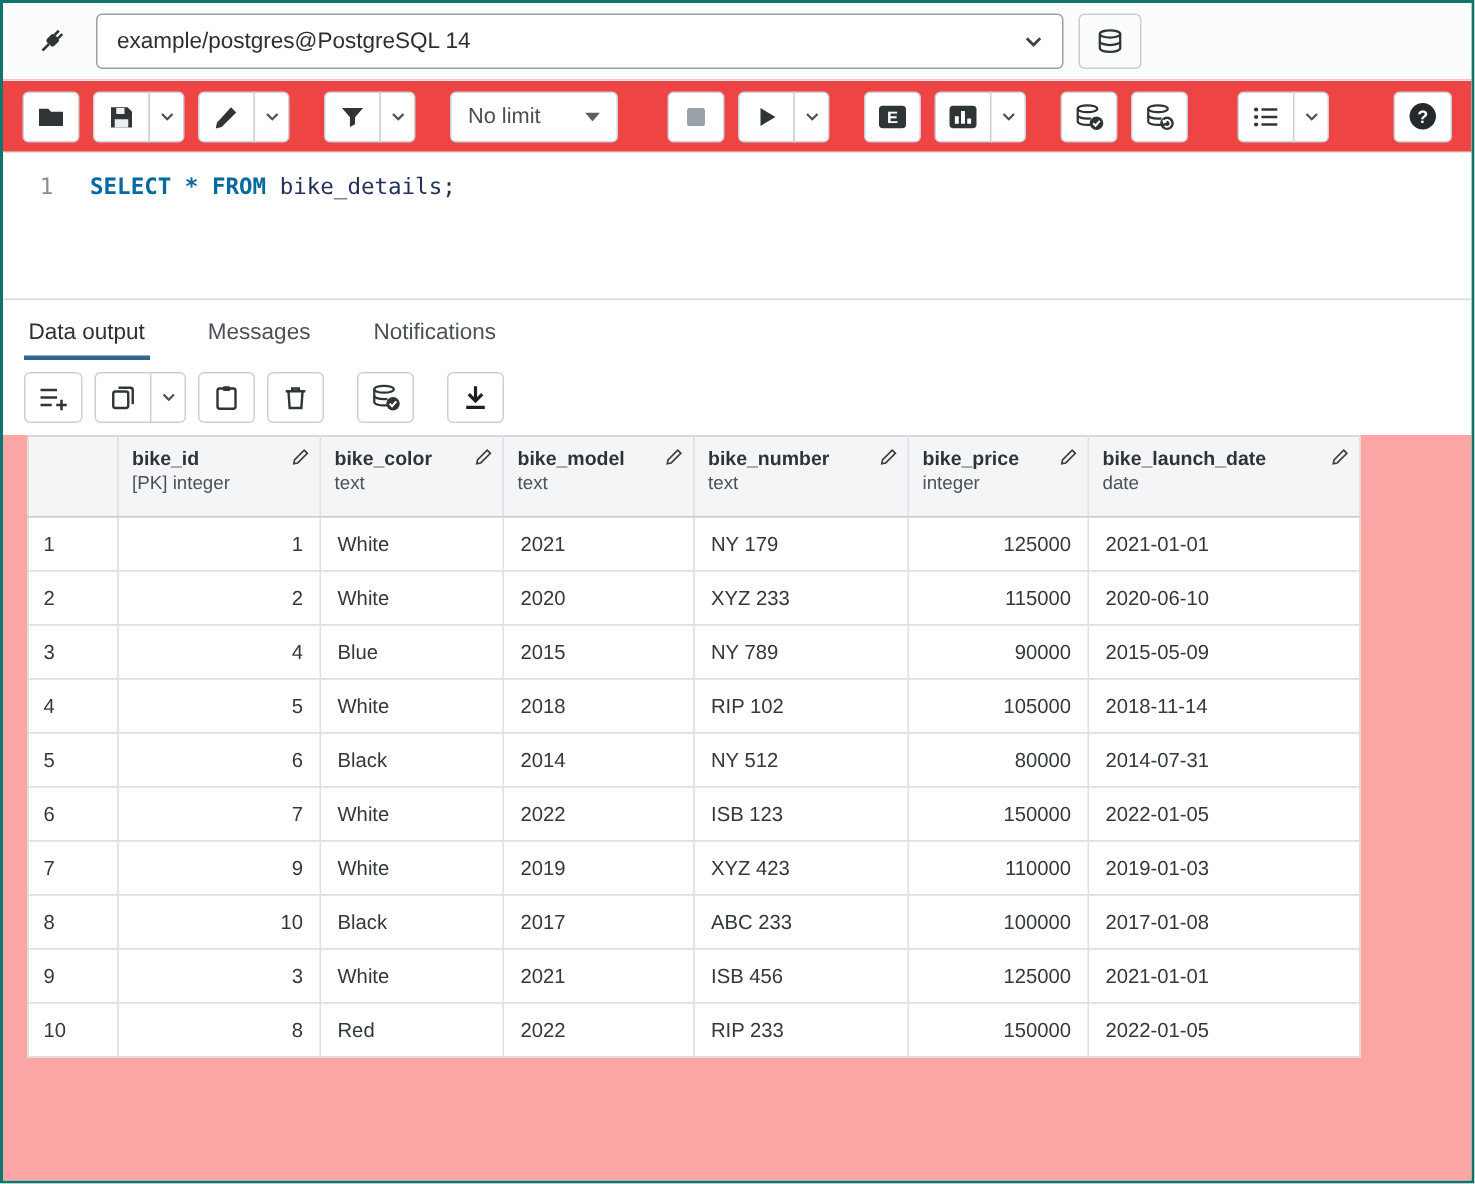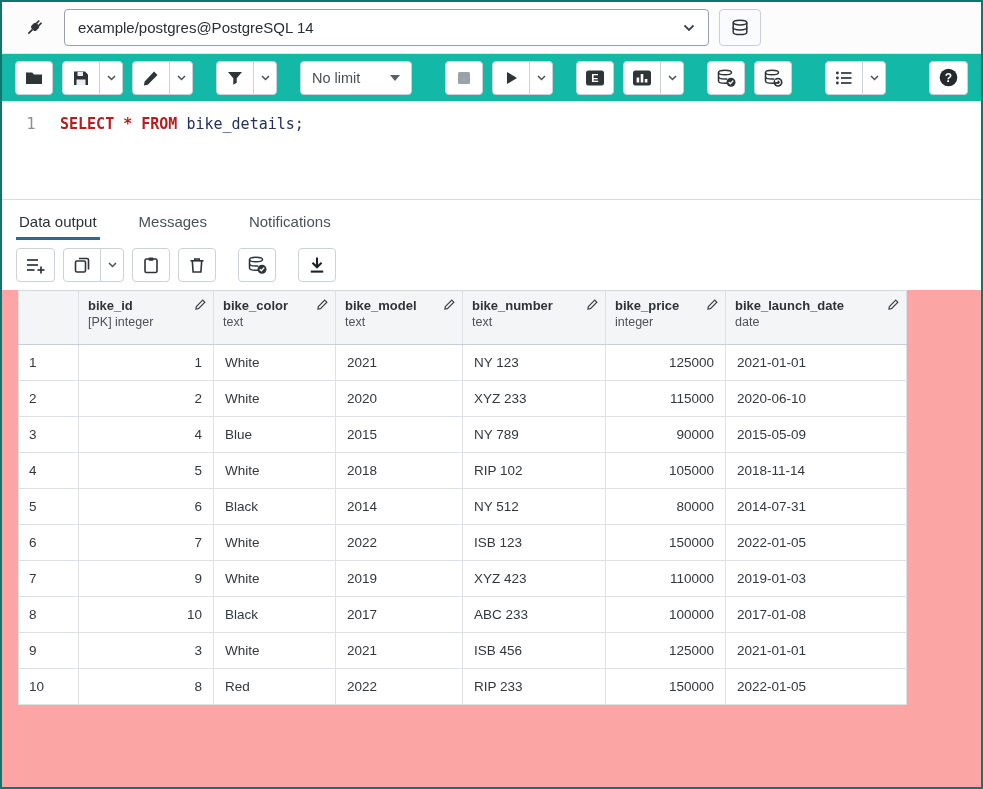--- a/index.html
+++ b/index.html
@@ -6,41 +6,41 @@
   html,body { margin:0; padding:0; background:#fff; font-family:"Liberation Sans", sans-serif; }
   .window { width:983px; height:789px; border:2px solid #0f766e; background:#fff; display:flex; flex-direction:column; overflow:hidden; }
 
   
   .conn-bar { display:flex; align-items:center; gap:10px; padding:7px 12px 7px 12px; background:#fcfcfd; flex:0 0 50px; }
   .conn-icon-btn { width:40px; height:36px; display:flex; align-items:center; justify-content:center; background:transparent; border:none; cursor:pointer; }
   .conn-select { width:645px; height:37px; border:1px solid #98a0a8; border-radius:4px; background:#fff; display:flex; align-items:center; justify-content:space-between; padding:0 13px; font-size:15px; color:#2b2f33; cursor:pointer; }
   .conn-db-btn { width:42px; height:37px; border:1px solid #c9ced5; border-radius:4px; background:#fafbfc; display:flex; align-items:center; justify-content:center; cursor:pointer; }
 
   
-  .toolbar { display:flex; align-items:center; gap:9px; background:#14b8a6; border-top:1px solid #e3e5e9; border-bottom:1px solid #e3e5e9; padding:6px 13px; flex:0 0 49px; }
+  .toolbar { display:flex; align-items:center; gap:9px; background:#ef4444; border-top:1px solid #e3e5e9; border-bottom:1px solid #e3e5e9; padding:6px 13px; flex:0 0 49px; }
   .tbtn { height:34px; min-width:38px; background:#fff; border:1px solid #ccd1d8; border-radius:4px; display:flex; align-items:center; justify-content:center; padding:0 8px; cursor:pointer; }
   .bgroup { display:flex; }
   .bgroup .tbtn:first-child { border-top-right-radius:0; border-bottom-right-radius:0; }
   .bgroup .tbtn:last-child { border-top-left-radius:0; border-bottom-left-radius:0; margin-left:-1px; min-width:24px; padding:0 5px; }
   .limit-btn { min-width:112px; justify-content:space-between; font-size:14.5px; color:#4a4f55; padding:0 11px; }
   .ml-lg { margin-left:24px; }
   .ml-md { margin-left:14px; }
   .help-btn { margin-left:auto; }
 
   
   .tabs-row { display:flex; gap:36px; padding:0 14px; align-items:flex-end; background:#fff; }
   .q-tabs { flex:0 0 38px; }
   .tab { padding:10px 3px 7px; font-size:15px; color:#4b5157; border-bottom:3px solid transparent; cursor:pointer; }
   .tab.active { color:#2c3135; border-bottom-color:#326690; }
 
   
   .editor { flex:0 0 97px; display:flex; background:#fff; font-family:"DejaVu Sans Mono", monospace; font-size:15px; }
   .gutter { width:58px; padding-top:13px; text-align:center; color:#868d94; }
   .code { margin:0; padding-top:13px; white-space:pre; color:#23305a; }
-  .code .kw { color:#b91c1c; font-weight:bold; }
+  .code .kw { color:#0369a1; font-weight:bold; }
 
   
   .out-tabs { flex:0 0 41px; border-top:1px solid #d7dade; }
 
   
   .res-toolbar { display:flex; align-items:center; gap:8px; padding:8px 14px; background:#fff; flex:0 0 50px; }
 
   
   .grid-wrap { flex:1 1 auto; background:#fca5a5; overflow:hidden; padding-left:16px; }
   table.grid { border-collapse:collapse; table-layout:fixed; border-left:1px solid #dde0e4; }
@@ -383,21 +383,21 @@
               </div>
             </th>
           </tr>
         </thead>
         <tbody>
           <tr>
             <th>1</th>
             <td class="num">1</td>
             <td>White</td>
             <td>2021</td>
-            <td>NY 123</td>
+            <td>NY 179</td>
             <td class="num">125000</td>
             <td>2021-01-01</td>
           </tr>
           <tr>
             <th>2</th>
             <td class="num">2</td>
             <td>White</td>
             <td>2020</td>
             <td>XYZ 233</td>
             <td class="num">115000</td>

